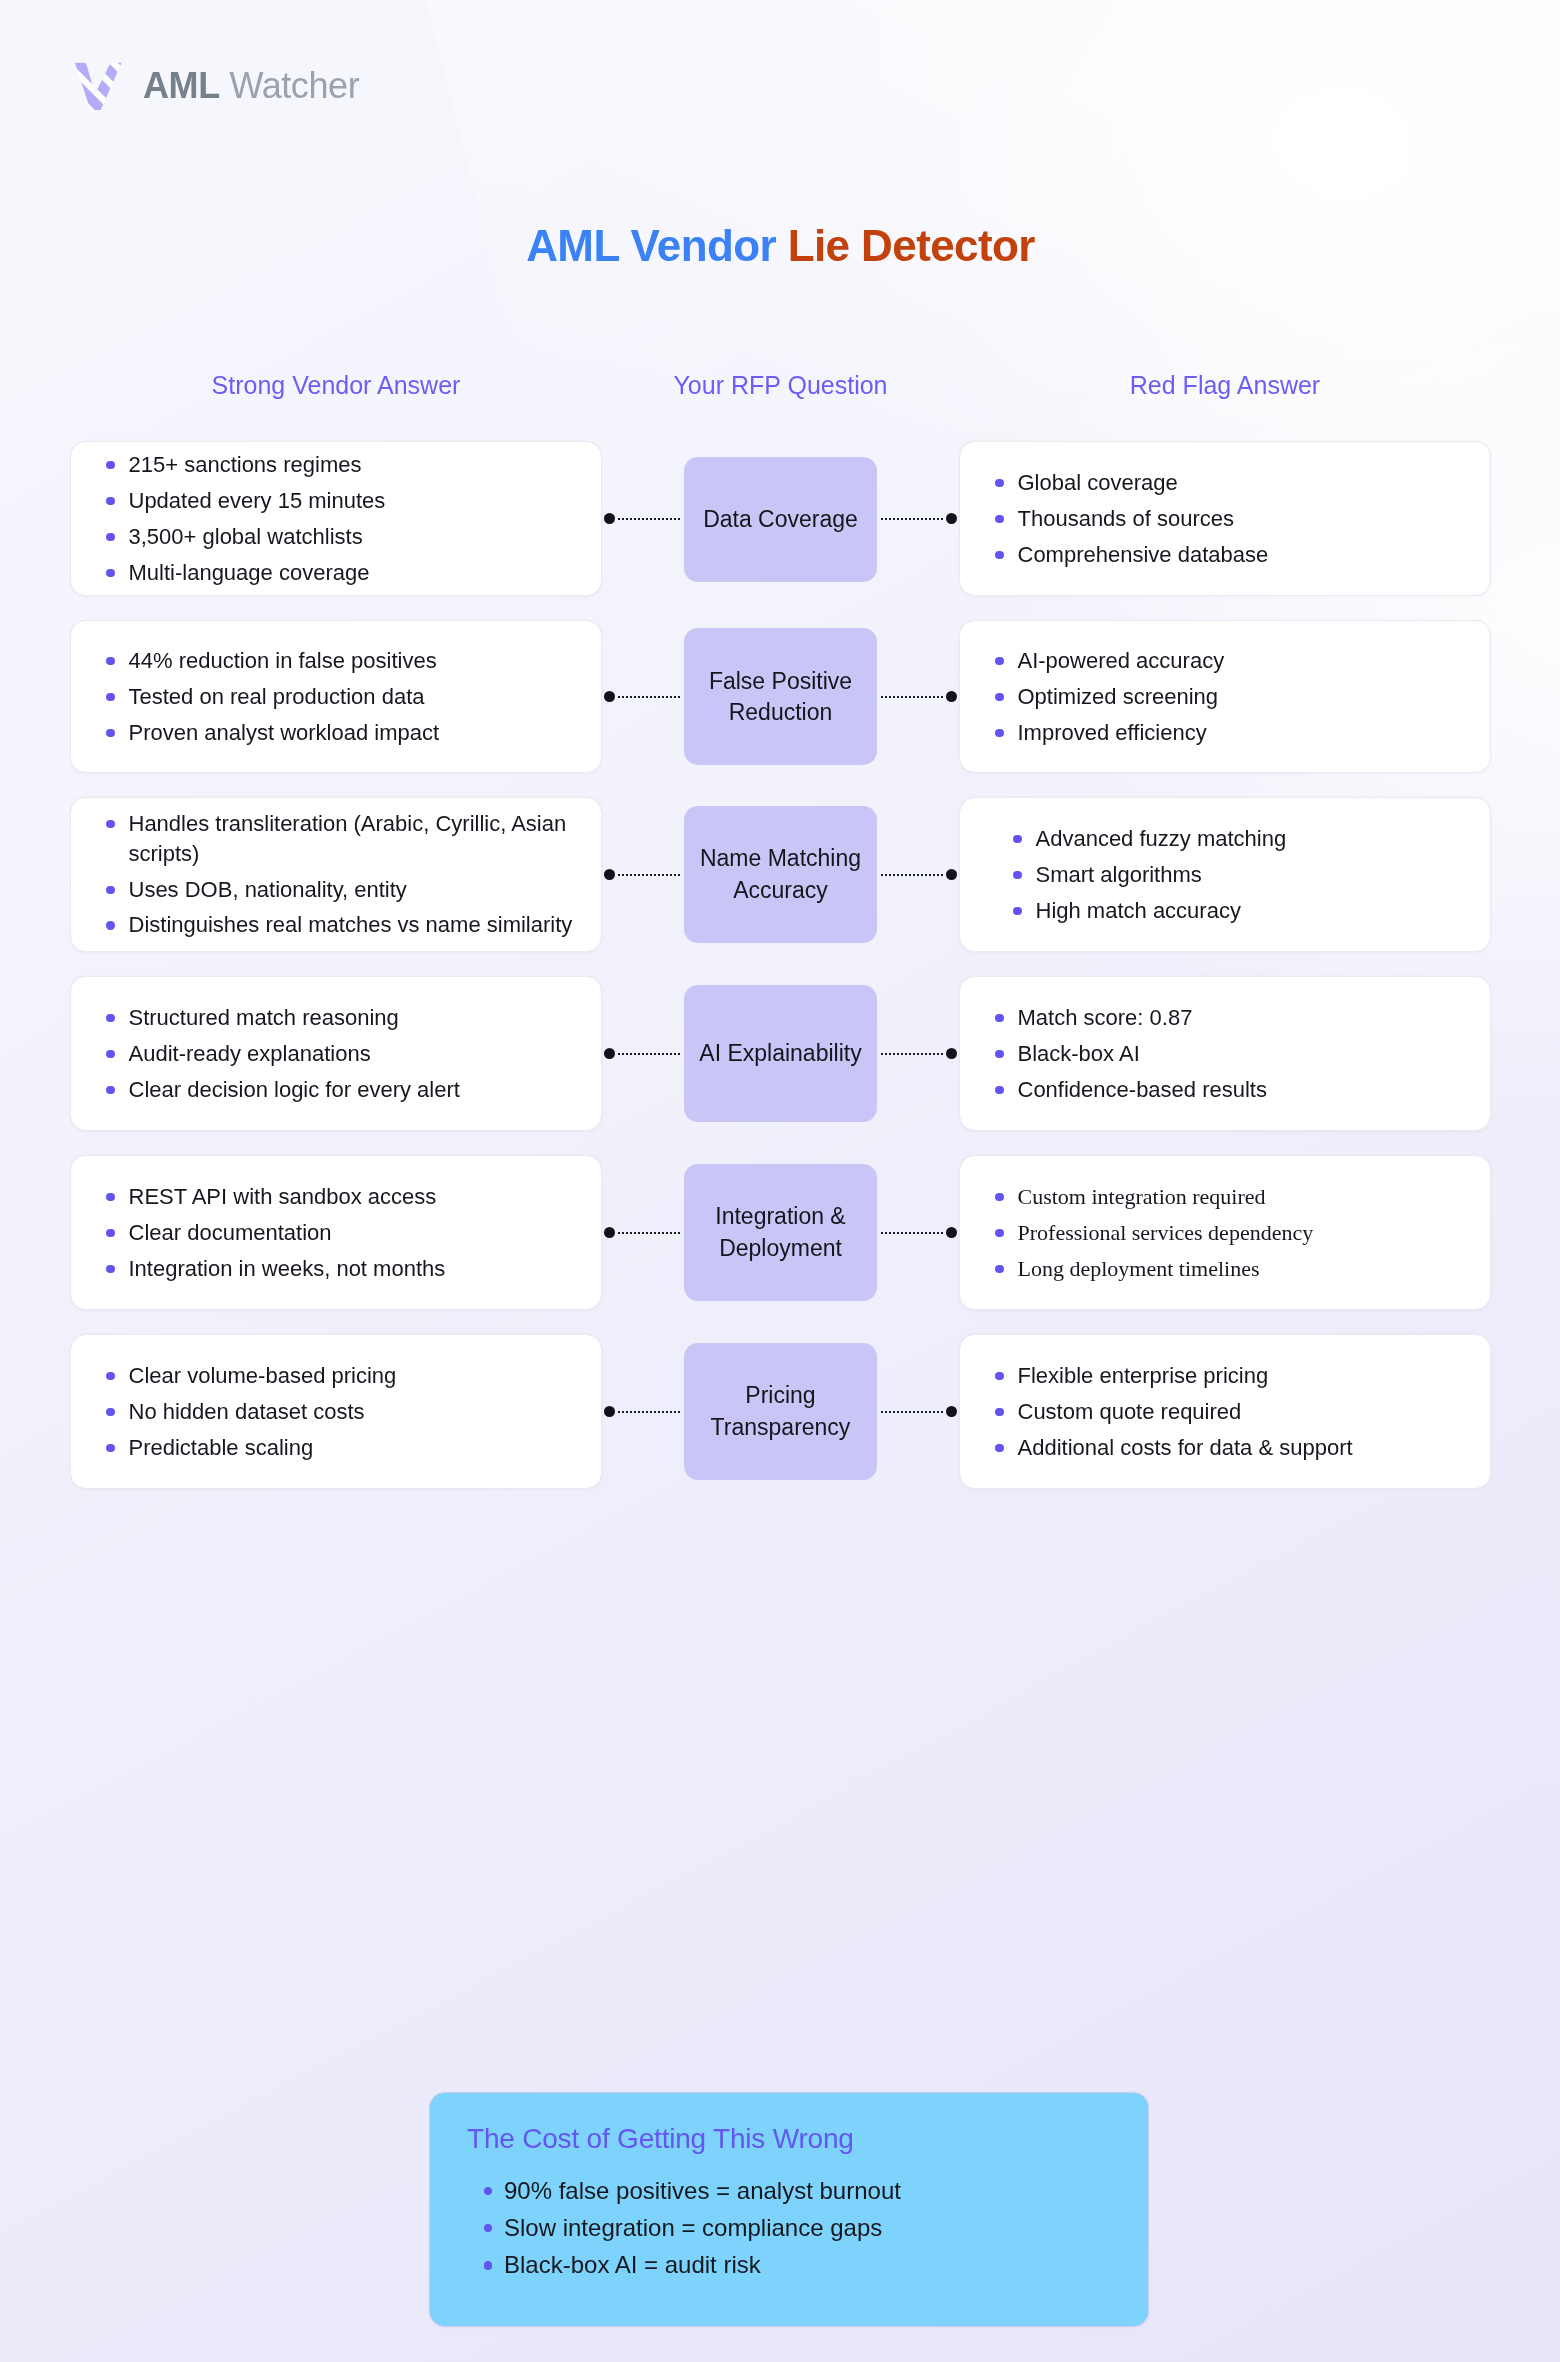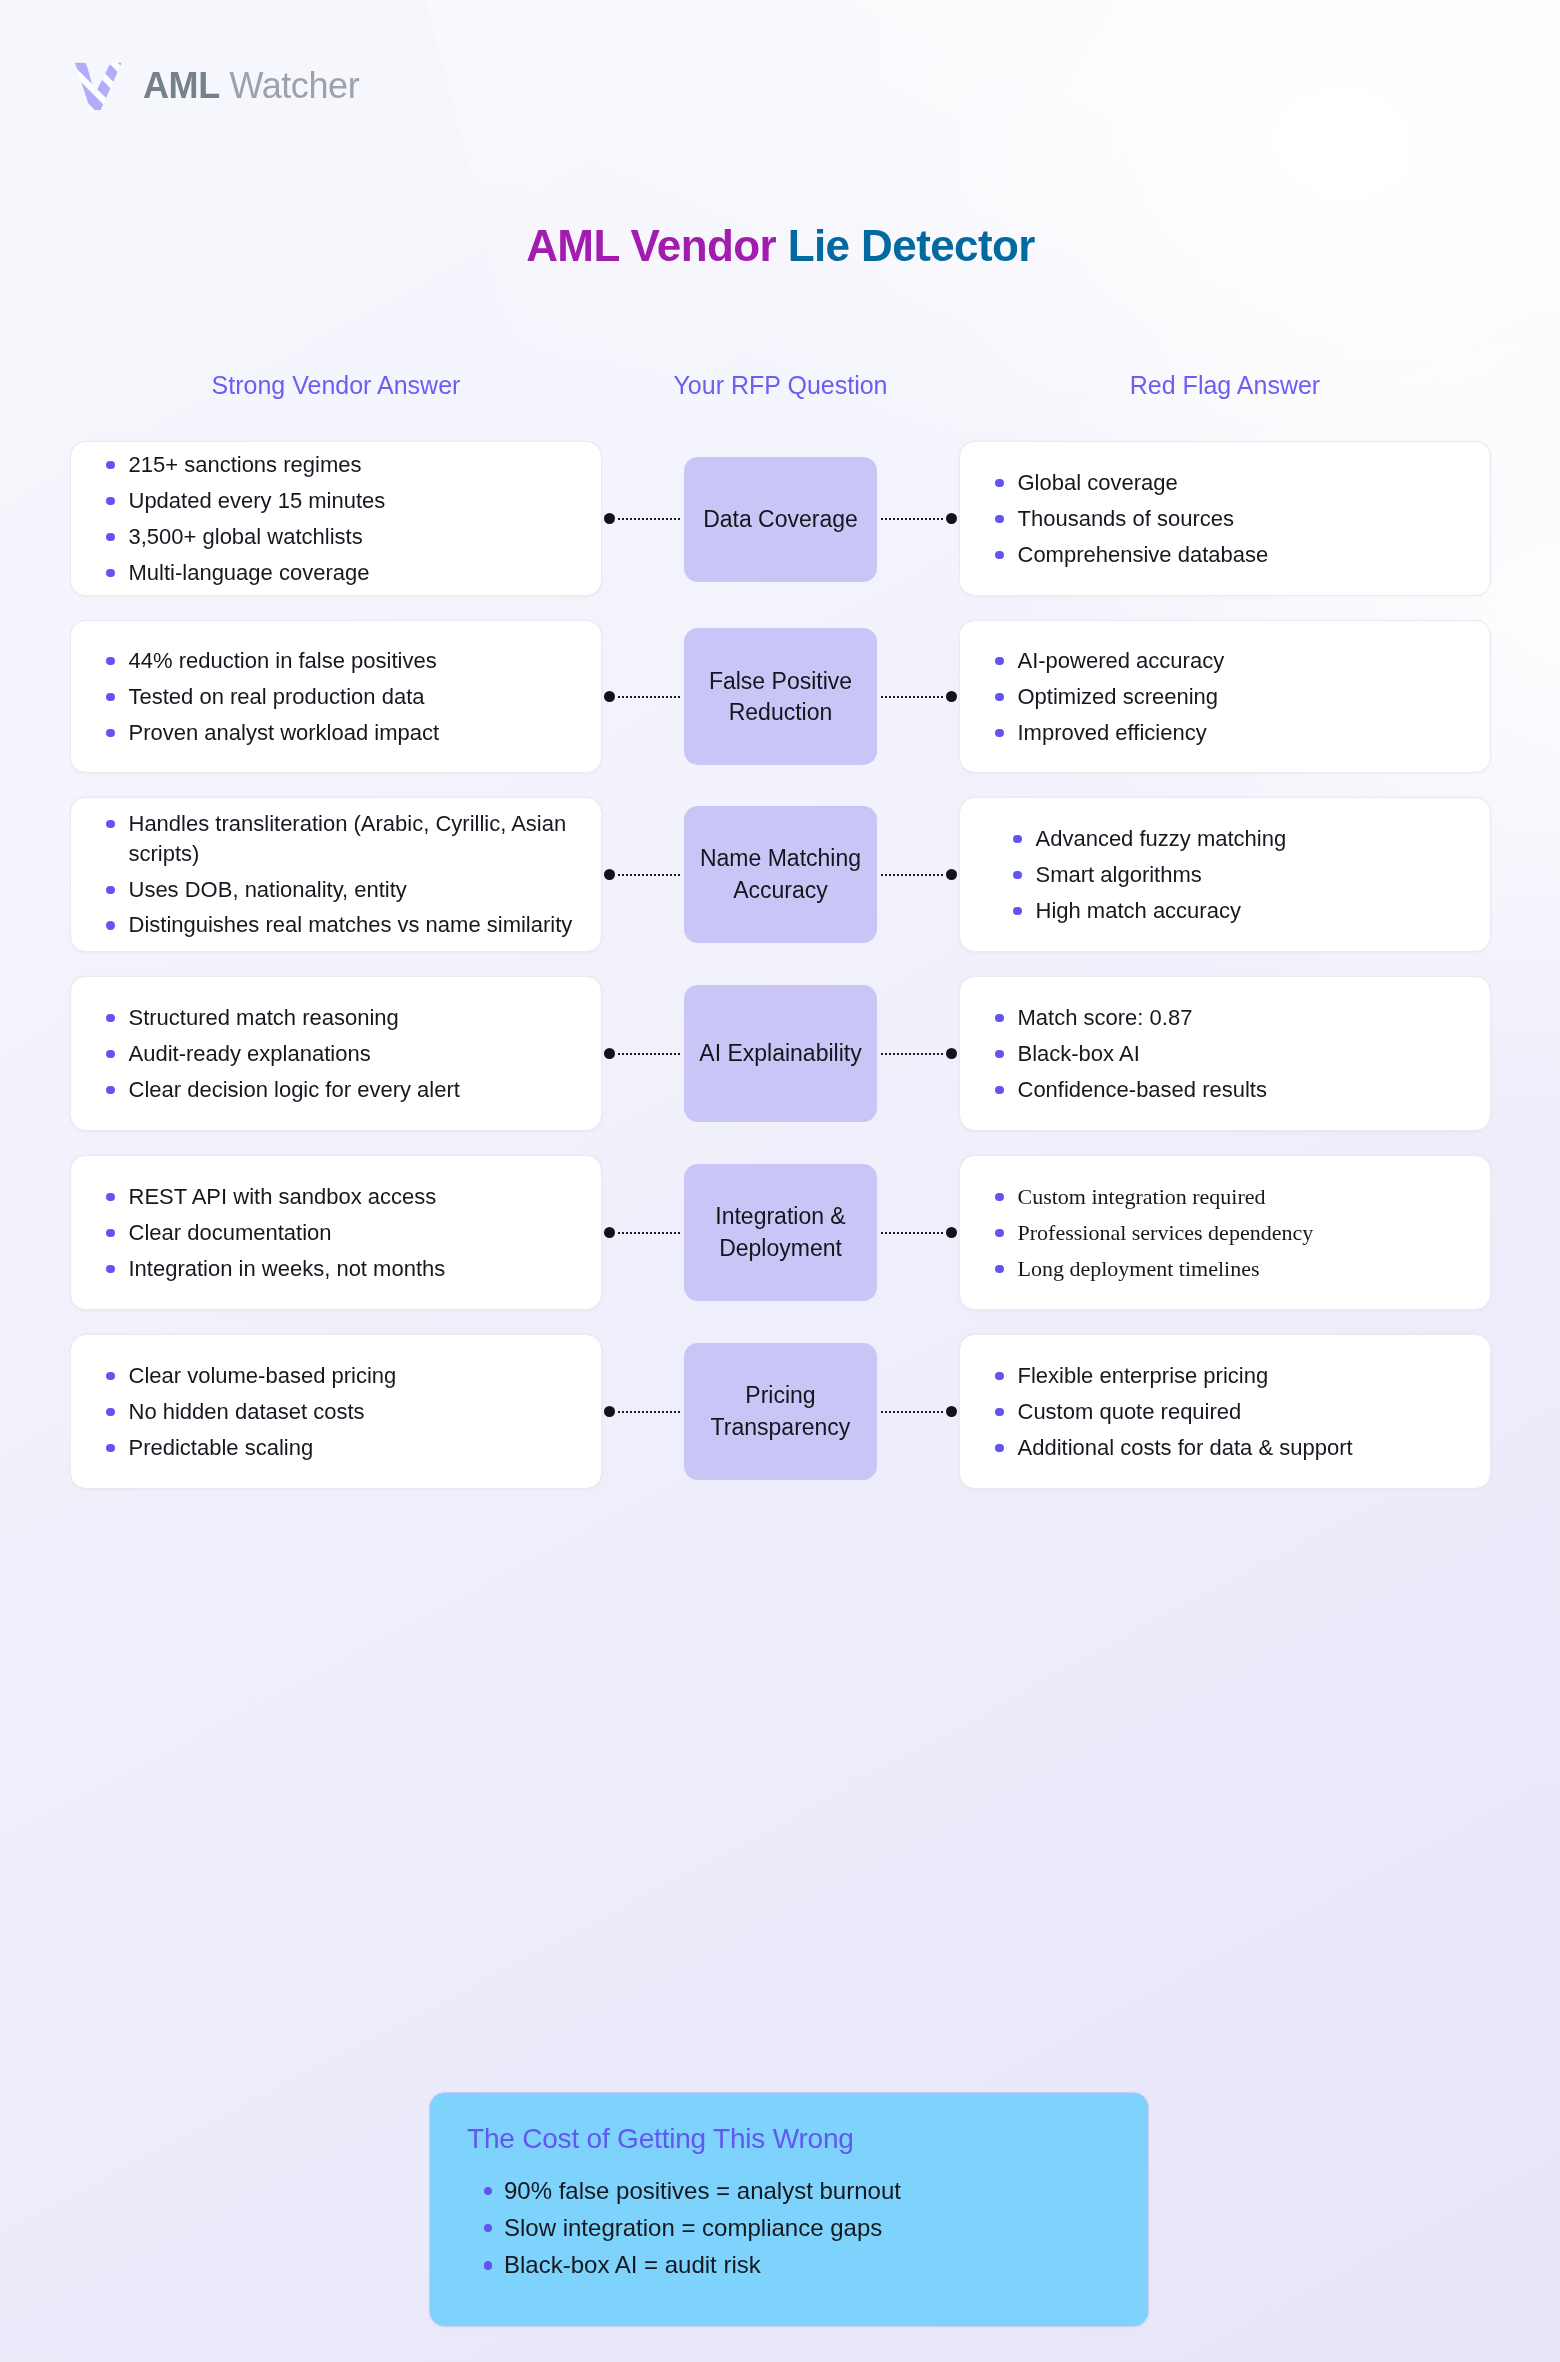--- a/index.html
+++ b/index.html
@@ -36,22 +36,22 @@
   .logo-text { font-size:36px; letter-spacing:-0.4px; white-space:nowrap; }
   .logo-text .b { font-weight:bold; color:#77818c; }
   .logo-text .l { font-weight:normal; color:#9aa3ad; }
 
   
   .title {
     position:absolute; left:0; top:221px; width:1561px;
     text-align:center; font-size:44px; font-weight:bold;
     letter-spacing:-0.6px; white-space:nowrap;
   }
-  .title .accent { color:#a21caf; }
-  .title .dark   { color:#0369a1; }
+  .title .accent { color:#3b82f6; }
+  .title .dark   { color:#c2410c; }
 
   
   .col-heads { position:absolute; left:0; top:369px; width:1561px; height:89px; }
   .col-head {
     position:absolute; color:#6c5ef2; font-size:25px; line-height:1.33;
     font-weight:normal;
   }
   .ch-left  { left:70px;  width:532px; text-align:center; }
   .ch-mid   { left:670px; width:221px; text-align:center; }
   .ch-right { left:959px;width:532px; text-align:center; }

